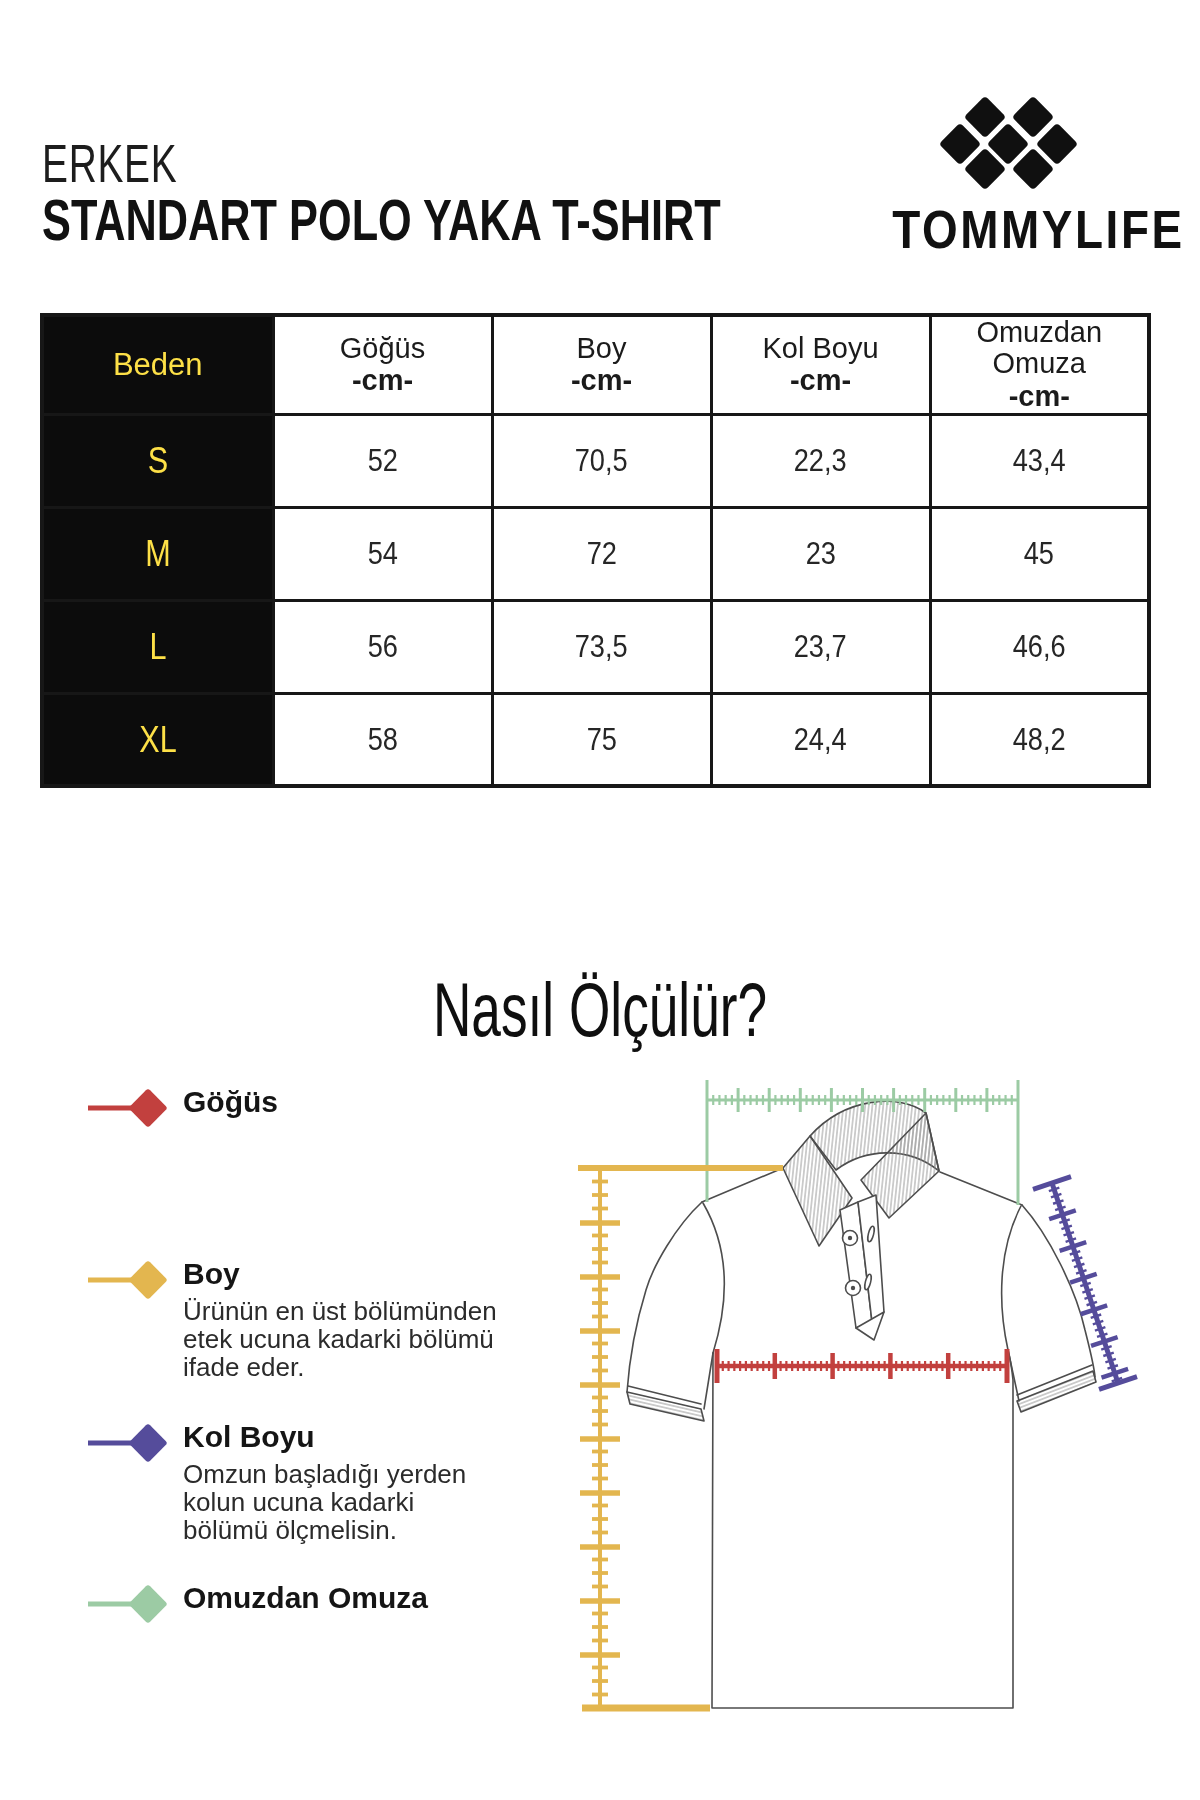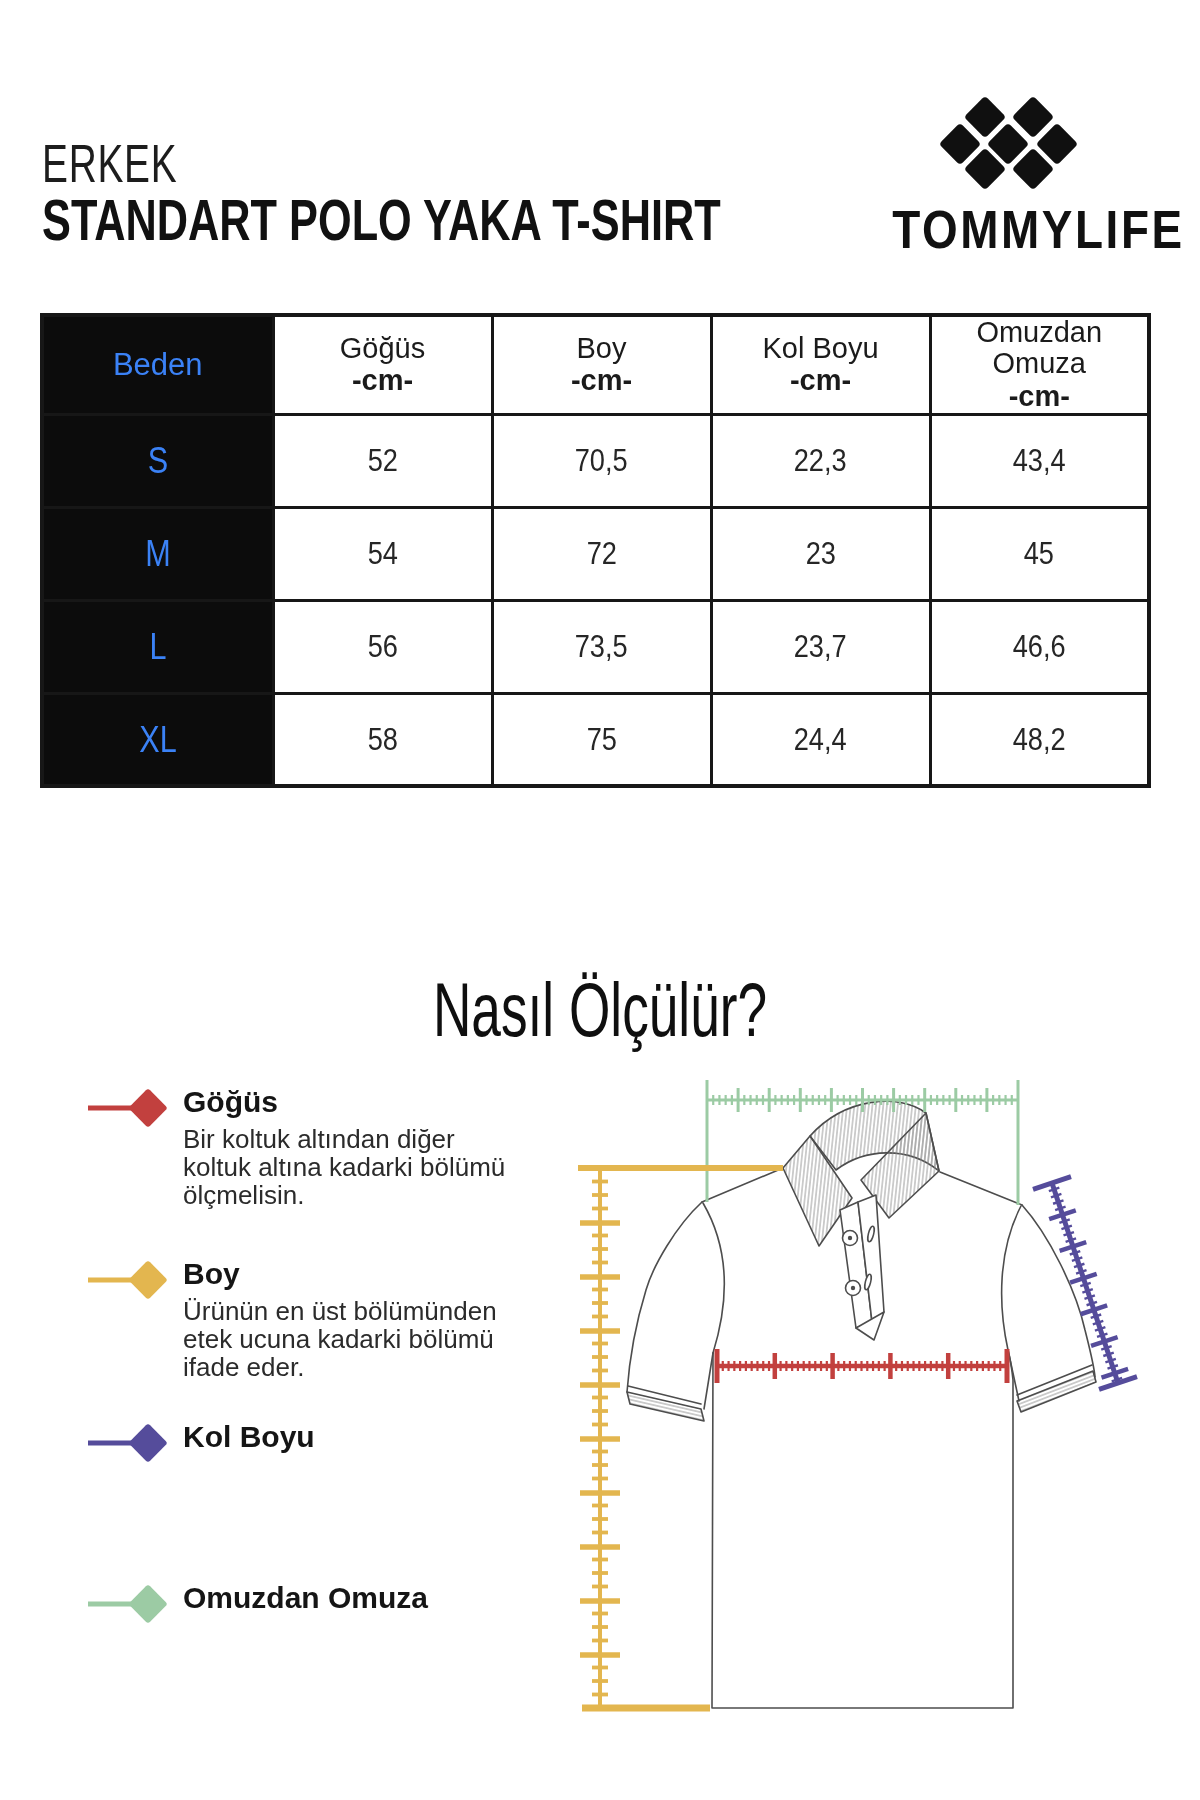--- a/index.html
+++ b/index.html
@@ -17,21 +17,21 @@
     transform-origin:right top;color:#111;}
 
   
   .size-table{position:absolute;left:40px;top:313px;width:1110px;border-collapse:collapse;
     table-layout:fixed;border:4px solid #171717;}
   .size-table th,.size-table td{border:3px solid #171717;text-align:center;vertical-align:middle;padding:0;}
   .size-table thead tr{height:88px;}
   .size-table tbody tr{height:93px;}
   .col-size{width:231px;}
   .col-meas{width:219px;}
-  .size-col{background:#0c0c0c;color:#3b82f6;}
+  .size-col{background:#0c0c0c;color:#fde047;}
   th.size-col{font-size:31px;font-weight:400;}
   .meas-head .label{display:block;font-size:29px;font-weight:400;line-height:1.08;color:#1b1b1b;}
   .meas-head .unit{display:block;font-size:29px;font-weight:700;line-height:1.15;color:#1b1b1b;}
   td.size-col .cnd{font-size:36px;font-weight:400;}
   td.val .cnd{font-size:32px;color:#262626;}
   .cnd{display:inline-block;transform:scaleX(.85);transform-origin:center;}
 
   
   .how-title{position:absolute;left:0;top:972px;width:1200px;text-align:center;
     font-size:76px;font-weight:400;line-height:1;color:#0f0f0f;transform:scaleX(.70);}
@@ -129,23 +129,20 @@
   <div class="how-title">Nasıl Ölçülür?</div>
 
   <div class="legend">
     <div class="legend-item" style="top:4px;">
       <svg class="legend-icon" width="100" height="48">
         <line x1="13" y1="24" x2="58" y2="24" stroke-width="5" stroke="#c2403e"></line>
         <rect x="59" y="10" width="28" height="28" rx="3" transform="rotate(45 73 24)" fill="#c2403e"></rect>
       </svg>
       <div class="legend-text">
         <div class="legend-name">Göğüs</div>
-        <div class="legend-desc">Bir koltuk altından diğer
-koltuk altına kadarki bölümü
-ölçmelisin.</div>
       </div>
     </div>
     <div class="legend-item" style="top:176px;">
       <svg class="legend-icon" width="100" height="48">
         <line x1="13" y1="24" x2="58" y2="24" stroke-width="5" stroke="#e3b64f"></line>
         <rect x="59" y="10" width="28" height="28" rx="3" transform="rotate(45 73 24)" fill="#e3b64f"></rect>
       </svg>
       <div class="legend-text">
         <div class="legend-name">Boy</div>
         <div class="legend-desc">Ürünün en üst bölümünden
@@ -153,20 +150,23 @@
 ifade eder.</div>
       </div>
     </div>
     <div class="legend-item" style="top:339px;">
       <svg class="legend-icon" width="100" height="48">
         <line x1="13" y1="24" x2="58" y2="24" stroke-width="5" stroke="#554c9b"></line>
         <rect x="59" y="10" width="28" height="28" rx="3" transform="rotate(45 73 24)" fill="#554c9b"></rect>
       </svg>
       <div class="legend-text">
         <div class="legend-name">Kol Boyu</div>
+        <div class="legend-desc">Omzun başladığı yerden
+kolun ucuna kadarki
+bölümü ölçmelisin.</div>
       </div>
     </div>
     <div class="legend-item" style="top:500px;">
       <svg class="legend-icon" width="100" height="48">
         <line x1="13" y1="24" x2="58" y2="24" stroke-width="5" stroke="#9ccba4"></line>
         <rect x="59" y="10" width="28" height="28" rx="3" transform="rotate(45 73 24)" fill="#9ccba4"></rect>
       </svg>
       <div class="legend-text">
         <div class="legend-name">Omuzdan Omuza</div>
       </div>

